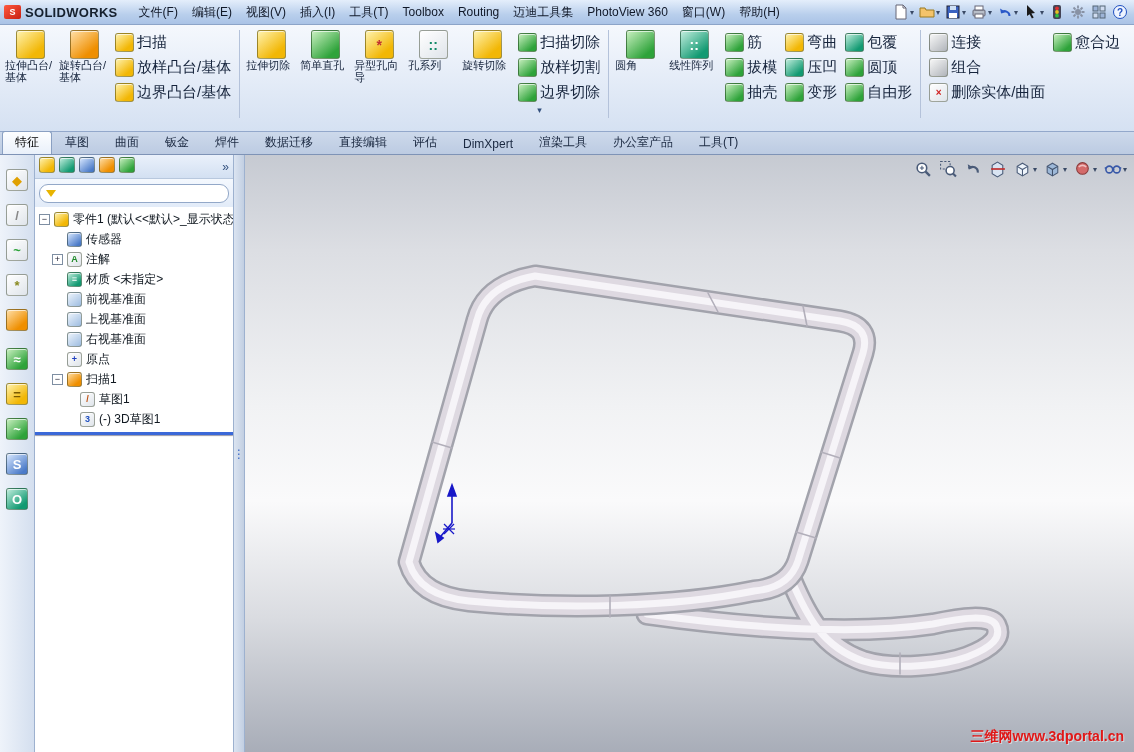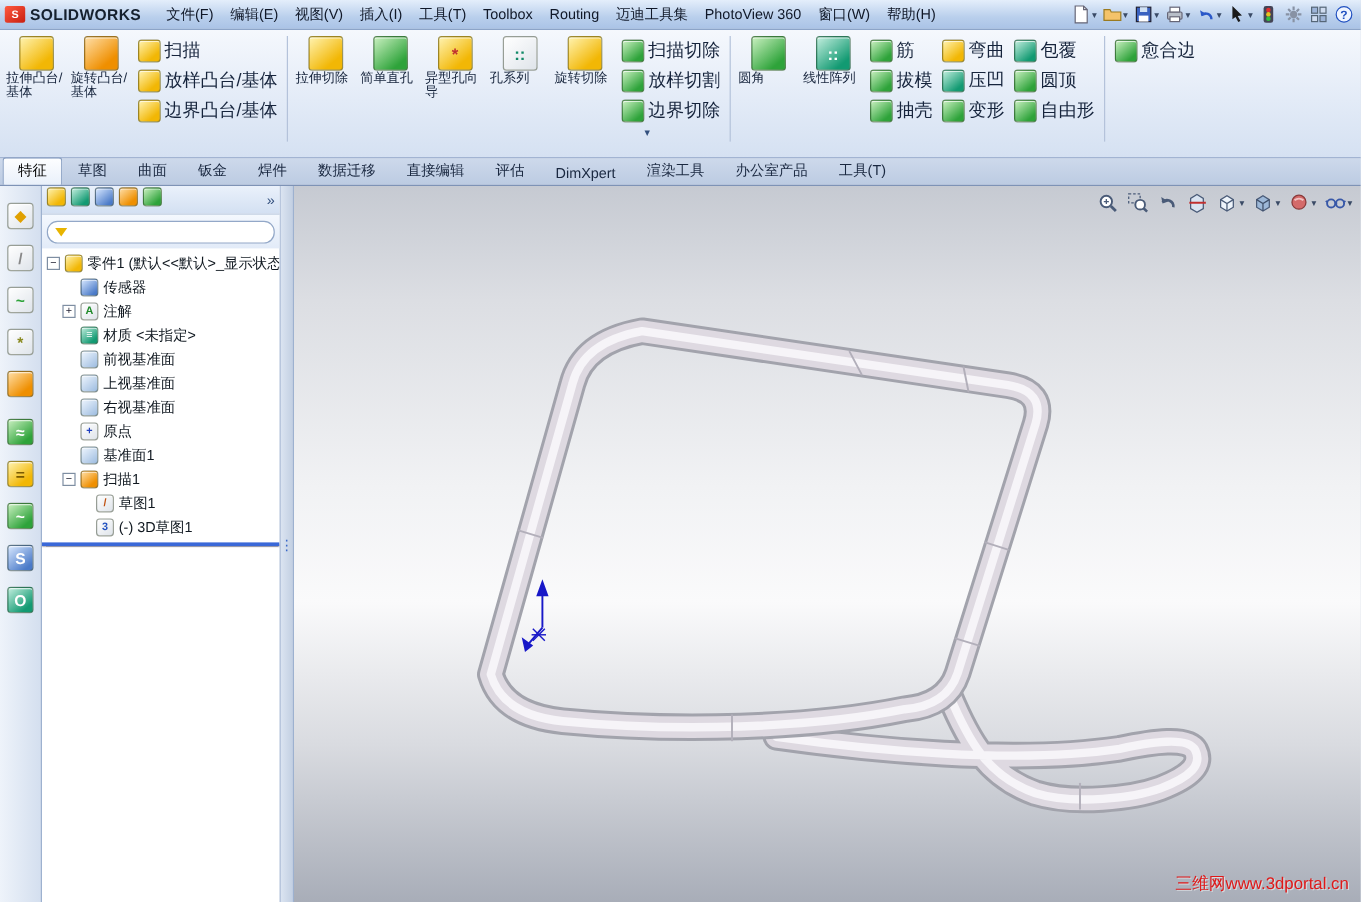--- a/index.html
+++ b/index.html
@@ -72,21 +72,21 @@
   .splitter{width:10px;flex:0 0 10px;background:linear-gradient(90deg,#dbe4f1,#c2cfe2);border-right:1px solid #9db1cf;
     display:flex;align-items:center;justify-content:center;}
   .grip{color:#3a68c8;font-size:12px;}
 
   .viewport{flex:1;position:relative;overflow:hidden;
     background:linear-gradient(180deg,#c6cad2 0%,#dcdee3 16%,#f1f2f4 42%,#fafafb 58%,#d9dbe0 78%,#a8adb8 100%);}
   .viewport svg.model{position:absolute;left:0;top:0;}
   .hud{position:absolute;top:4px;right:6px;display:flex;align-items:center;gap:5px;}
   .hudbtn{display:flex;align-items:center;padding:1px;border-radius:2px;}
   .hudbtn svg{width:18px;height:18px;display:block;}
-  .watermark{position:absolute;right:10px;bottom:6px;color:#e01818;font-size:14px;font-weight:normal;
+  .watermark{position:absolute;right:10px;bottom:6px;color:#e01818;font-size:14px;font-weight:bold;
     text-shadow:1px 1px 0 rgba(255,255,255,.5);}
 </style>
 </head>
 <body>
 
 <div id="app">
 
   <div class="titlebar">
     <div class="logo">
       <span class="logo-mark">S</span>
@@ -302,20 +302,36 @@
           <div class="rsmall">
             <span class="ic ic16" style="background: linear-gradient(140deg, rgb(201, 240, 192), rgb(46, 163, 58) 80%);"></span>
             <span class="lbl">自由形</span>
           </div>
         </div>
       </div>
       <div class="rsep"></div>
       <div class="rgroup">
         <div class="rstack">
           <div class="rsmall">
+            <span class="ic ic16" style="background: linear-gradient(140deg, rgb(248, 248, 248), rgb(176, 180, 186));"></span>
+            <span class="lbl">连接</span>
+          </div>
+          <div class="rsmall">
+            <span class="ic ic16" style="background: linear-gradient(140deg, rgb(248, 248, 248), rgb(176, 180, 186));"></span>
+            <span class="lbl">组合</span>
+          </div>
+          <div class="rsmall">
+            <span class="ic ic16" style="background: linear-gradient(140deg, rgb(255, 255, 255), rgb(223, 228, 234)); color: rgb(208, 32, 32);">×</span>
+            <span class="lbl">删除实体/曲面</span>
+          </div>
+        </div>
+      </div>
+      <div class="rgroup">
+        <div class="rstack">
+          <div class="rsmall">
             <span class="ic ic16" style="background: linear-gradient(140deg, rgb(201, 240, 192), rgb(46, 163, 58) 80%);"></span>
             <span class="lbl">愈合边</span>
           </div>
         </div>
       </div>
     </div>
 
   <div class="tabbar" id="tabbar">
       <span class="tab active">特征</span>
       <span class="tab">草图</span>
@@ -395,25 +411,20 @@
             <span class="tspacer"></span>
             <span class="ic ic13" style="background: linear-gradient(140deg, rgb(238, 245, 253), rgb(157, 188, 224));"></span>
             <span class="tlabel">右视基准面</span>
           </div>
           <div class="trow" style="padding-left: 17px;">
             <span class="tspacer"></span>
             <span class="ic ic13" style="background: linear-gradient(140deg, rgb(255, 255, 255), rgb(223, 228, 234)); color: rgb(32, 64, 192);">+</span>
             <span class="tlabel">原点</span>
           </div>
           <div class="trow" style="padding-left: 17px;">
-            <span class="tspacer"></span>
-            <span class="ic ic13" style="background: linear-gradient(140deg, rgb(238, 245, 253), rgb(157, 188, 224));"></span>
-            <span class="tlabel">基准面1</span>
-          </div>
-          <div class="trow" style="padding-left: 17px;">
             <span class="toggle">−</span>
             <span class="ic ic13" style="background: linear-gradient(140deg, rgb(255, 223, 168), rgb(239, 143, 0) 75%);"></span>
             <span class="tlabel">扫描1</span>
           </div>
           <div class="trow" style="padding-left: 30px;">
             <span class="tspacer"></span>
             <span class="ic ic13" style="background: linear-gradient(140deg, rgb(255, 255, 255), rgb(223, 228, 234)); color: rgb(192, 80, 16);">/</span>
             <span class="tlabel">草图1</span>
           </div>
           <div class="trow" style="padding-left: 30px;">

